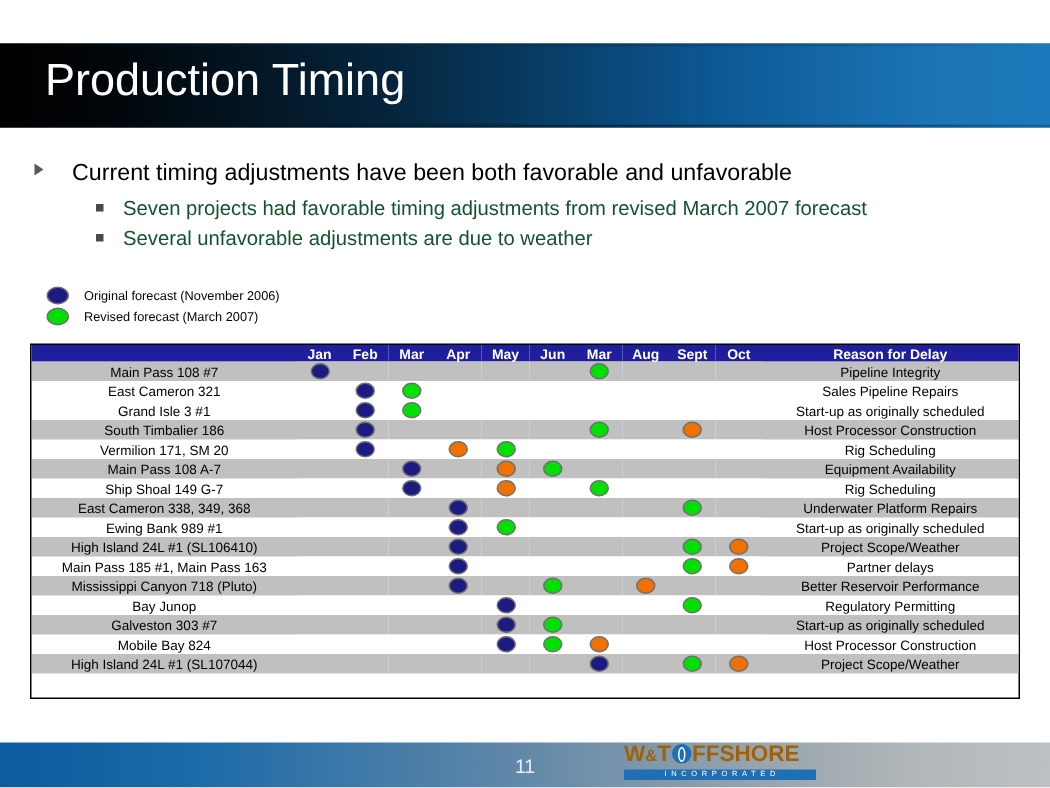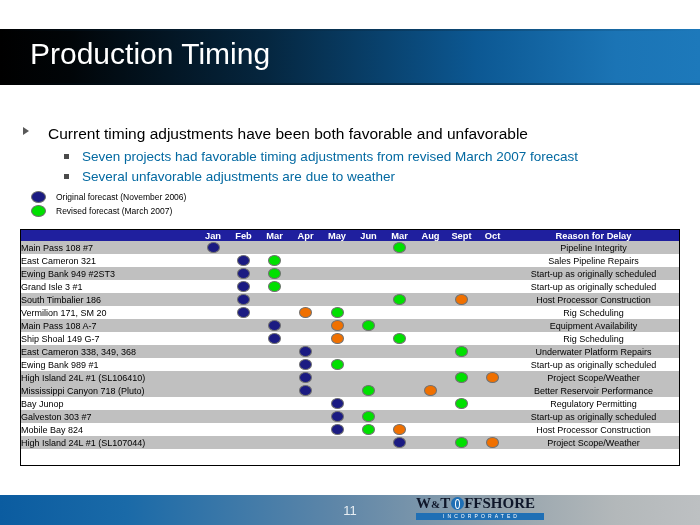--- a/index.html
+++ b/index.html
@@ -34,21 +34,21 @@
     left: 30px; top: 8px;
     color: #ffffff;
     font-size: 30px;
     font-weight: normal;
     letter-spacing: 0px;
     white-space: nowrap;
   }
   
   #bullets {
     position: absolute;
-    left: 20px; top: 123px;
+    left: 20px; top: 105px;
     width: 660px;
   }
   .bullet-l1 {
     position: relative;
     padding-left: 28px;
     font-size: 15.5px;
     color: #000000;
     line-height: 21px;
     margin-bottom: 3px;
   }
@@ -57,21 +57,21 @@
     left: 3px; top: 4px;
     width: 0; height: 0;
     border-left: 6px solid #595959;
     border-top: 4px solid transparent;
     border-bottom: 4px solid transparent;
   }
   .bullet-l2 {
     position: relative;
     padding-left: 62px;
     font-size: 13.5px;
-    color: #0369a1;
+    color: #14532d;
     line-height: 20px;
   }
   .bullet-l2 .marker {
     position: absolute;
     left: 44px; top: 7px;
     width: 5px; height: 5px;
     background: #4a4a4a;
   }
   
   #legend {
@@ -120,21 +120,21 @@
   #grid td {
     height: 13px;
     padding: 0;
     border: none;
     vertical-align: middle;
   }
   #grid tr.odd td { background: #c0c0c0; }
   #grid tr.even td { background: #ffffff; }
   td.proj {
     padding-left: 3px;
-    text-align: left;
+    text-align: center;
     color: #000000;
     font-size: 9px;
     border-right: 1.3px solid #000000;
     white-space: nowrap;
     overflow: hidden;
     margin-left: 15px;
   }
   td.reason {
     padding-left: 3px;
     text-align: center;
@@ -179,23 +179,23 @@
     text-align: center;
     color: #e8eef3;
     font-size: 13px;
   }
   #logo {
     position: absolute;
     right: 12px; bottom: 5px;
     width: 128px;
   }
   #logo .lw {
-    font-family: Liberation Serif, serif;
+    font-family: Liberation Sans, sans-serif;
     font-size: 15px;
-    color: #0f172a;
+    color: #a16207;
     font-weight: bold;
     letter-spacing: 0px;
     line-height: 15px;
     white-space: nowrap;
   }
   #logo .lw .amp { font-size: 11px; }
   #logo .globe {
     display: inline-block;
     width: 13px; height: 13px;
     border-radius: 50%;
@@ -308,34 +308,20 @@
           <td class="mo"><span class="dot" style="background: rgb(0, 224, 0);"></span></td>
           <td class="mo"></td>
           <td class="mo"></td>
           <td class="mo"></td>
           <td class="mo"></td>
           <td class="mo"></td>
           <td class="mo"></td>
           <td class="mo last-mo"></td>
           <td class="reason">Sales Pipeline Repairs</td>
         </tr>
-        <tr class="odd">
-          <td class="proj">Ewing Bank 949 #2ST3</td>
-          <td class="mo"></td>
-          <td class="mo"><span class="dot" style="background: rgb(27, 27, 130);"></span></td>
-          <td class="mo"><span class="dot" style="background: rgb(0, 224, 0);"></span></td>
-          <td class="mo"></td>
-          <td class="mo"></td>
-          <td class="mo"></td>
-          <td class="mo"></td>
-          <td class="mo"></td>
-          <td class="mo"></td>
-          <td class="mo last-mo"></td>
-          <td class="reason">Start-up as originally scheduled</td>
-        </tr>
         <tr class="even">
           <td class="proj">Grand Isle 3 #1</td>
           <td class="mo"></td>
           <td class="mo"><span class="dot" style="background: rgb(27, 27, 130);"></span></td>
           <td class="mo"><span class="dot" style="background: rgb(0, 224, 0);"></span></td>
           <td class="mo"></td>
           <td class="mo"></td>
           <td class="mo"></td>
           <td class="mo"></td>
           <td class="mo"></td>
@@ -433,20 +419,34 @@
           <td class="mo"></td>
           <td class="mo"></td>
           <td class="mo"><span class="dot" style="background: rgb(27, 27, 130);"></span></td>
           <td class="mo"></td>
           <td class="mo"></td>
           <td class="mo"></td>
           <td class="mo"></td>
           <td class="mo"><span class="dot" style="background: rgb(0, 224, 0);"></span></td>
           <td class="mo last-mo"><span class="dot" style="background: rgb(240, 112, 0);"></span></td>
           <td class="reason">Project Scope/Weather</td>
+        </tr>
+        <tr class="even">
+          <td class="proj">Main Pass 185 #1, Main Pass 163</td>
+          <td class="mo"></td>
+          <td class="mo"></td>
+          <td class="mo"></td>
+          <td class="mo"><span class="dot" style="background: rgb(27, 27, 130);"></span></td>
+          <td class="mo"></td>
+          <td class="mo"></td>
+          <td class="mo"></td>
+          <td class="mo"></td>
+          <td class="mo"><span class="dot" style="background: rgb(0, 224, 0);"></span></td>
+          <td class="mo last-mo"><span class="dot" style="background: rgb(240, 112, 0);"></span></td>
+          <td class="reason">Partner delays</td>
         </tr>
         <tr class="odd">
           <td class="proj">Mississippi Canyon 718 (Pluto)</td>
           <td class="mo"></td>
           <td class="mo"></td>
           <td class="mo"></td>
           <td class="mo"><span class="dot" style="background: rgb(27, 27, 130);"></span></td>
           <td class="mo"></td>
           <td class="mo"><span class="dot" style="background: rgb(0, 224, 0);"></span></td>
           <td class="mo"></td>

